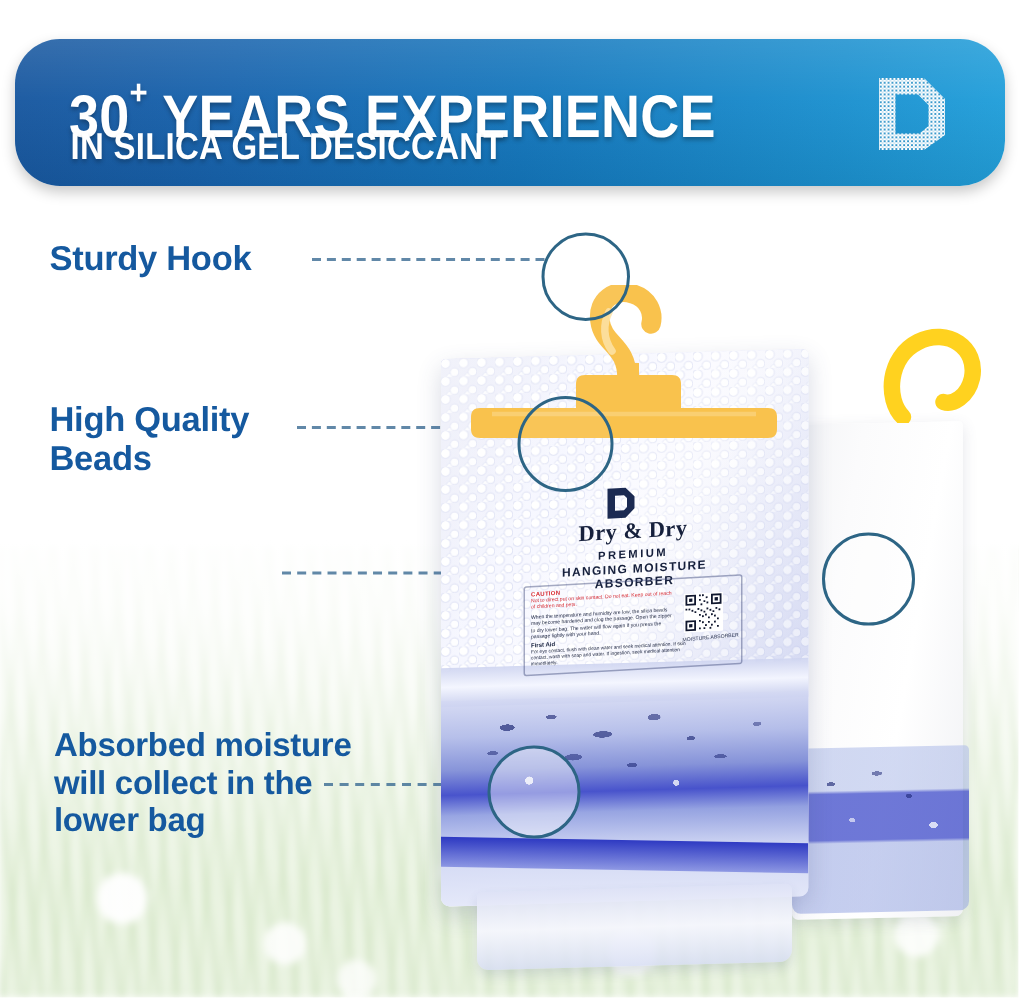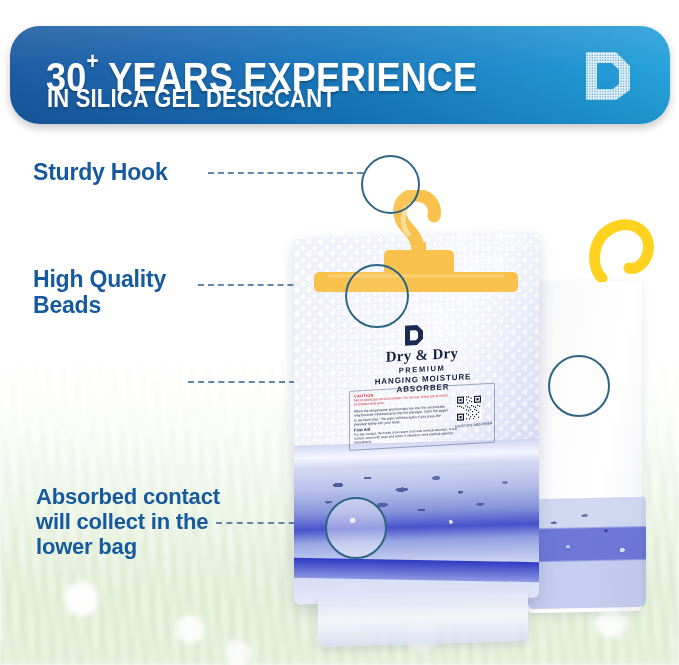--- a/index.html
+++ b/index.html
@@ -275,21 +275,21 @@
           </pattern>
         </defs>
         <path d="M6 4 H36 L50 18 V42 L36 52 H6 Z M17 15 V41 H33 L39 36 V22 L32 15 Z" fill="url(#pxgrid)" fill-rule="evenodd"></path>
       </svg>
     </div>
   </div>
 
   <div class="label" id="lbl-beads">High Quality
 Beads</div>
   <div class="label" id="lbl-hook">Sturdy Hook</div>
-  <div class="label" id="lbl-moisture">Absorbed contact
+  <div class="label" id="lbl-moisture">Absorbed moisture
 will collect in the
 lower bag</div>
 
   <div class="leader" id="ldr-hook"></div>
   <div class="leader" id="ldr-beads"></div>
   <div class="leader" id="ldr-paper"></div>
   <div class="leader" id="ldr-moisture"></div>
 
   <div id="product">
 

